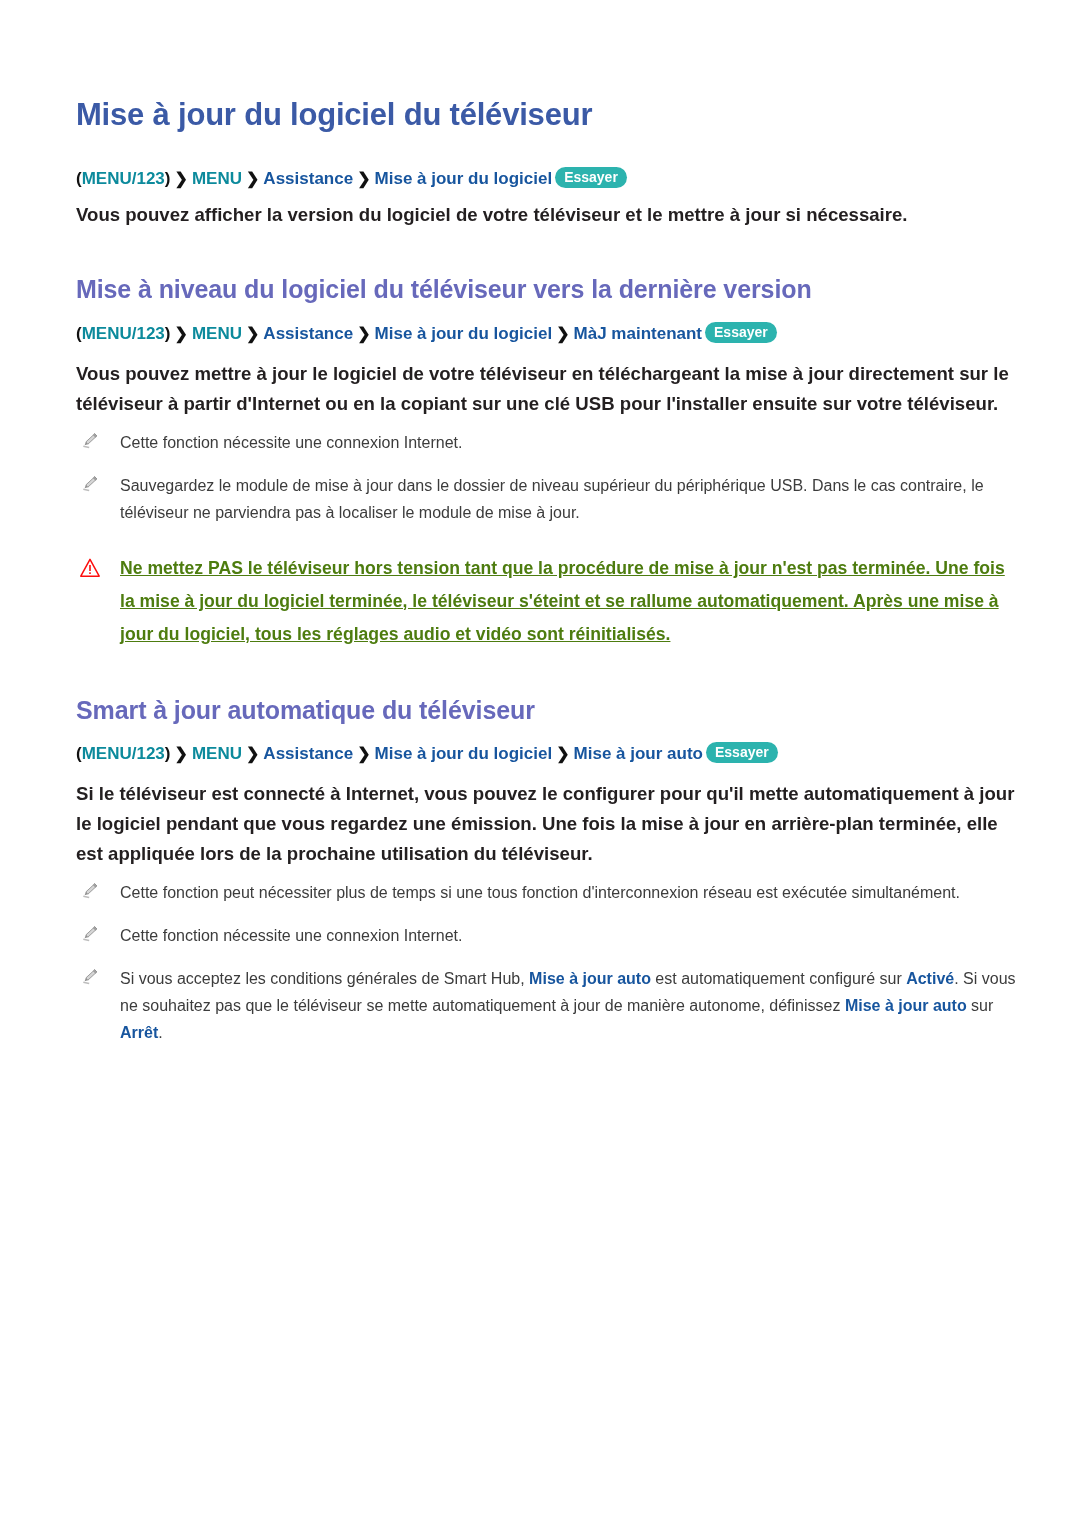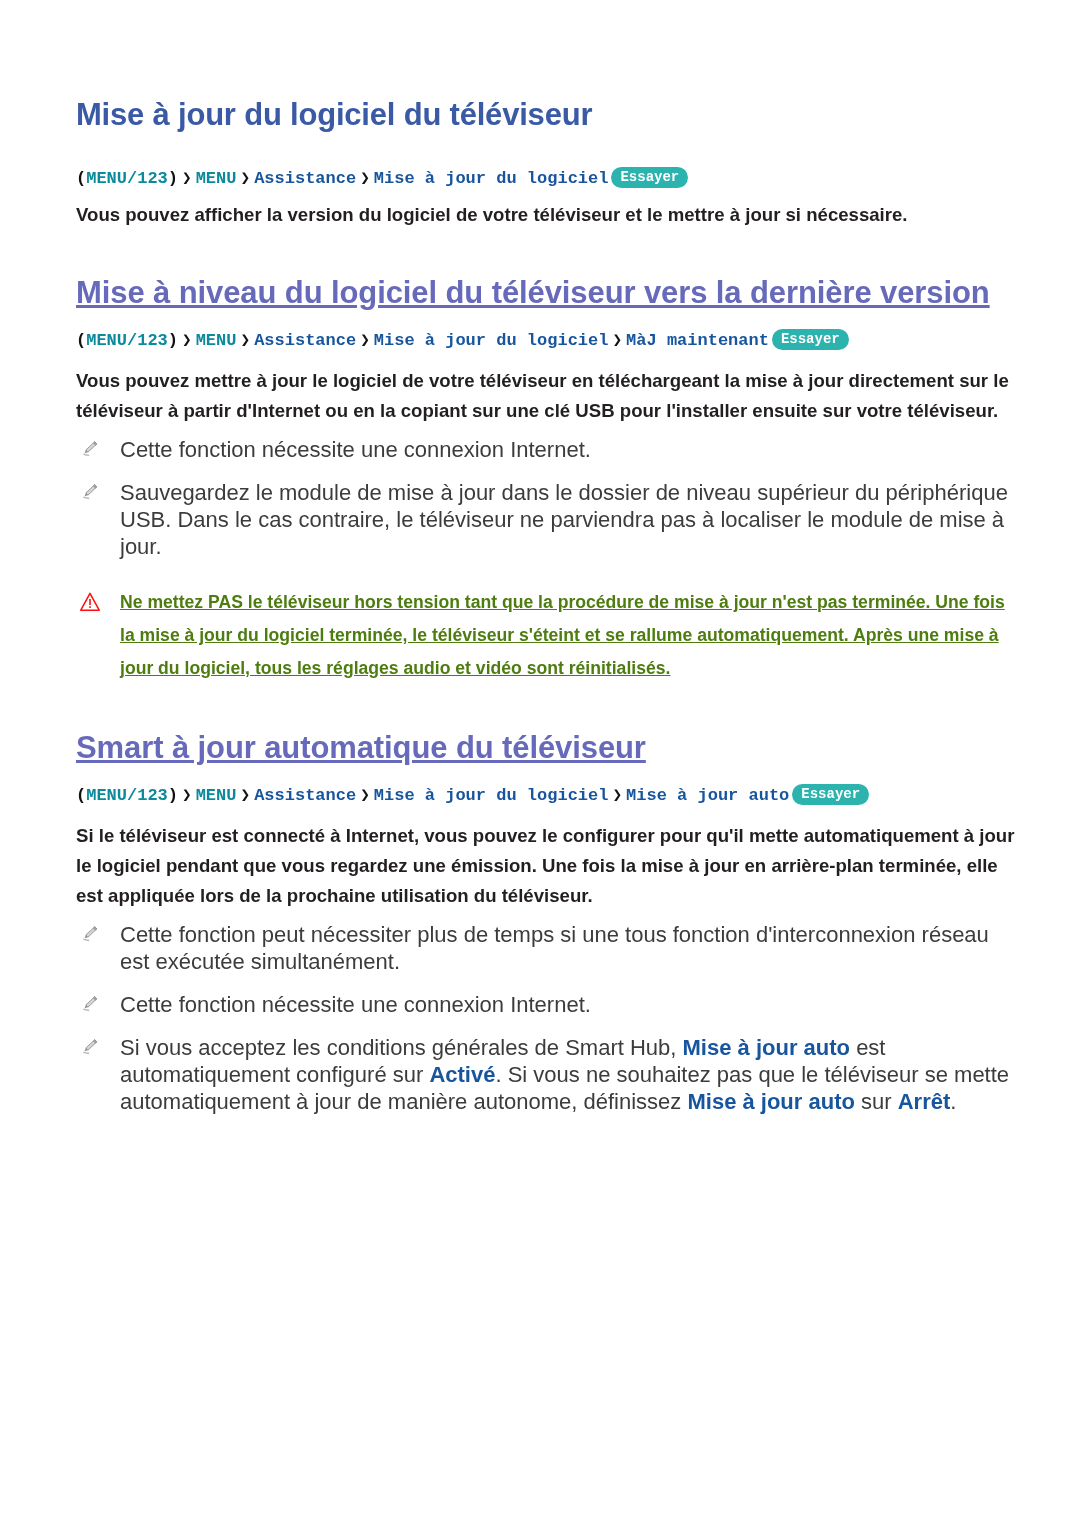--- a/index.html
+++ b/index.html
@@ -25,39 +25,37 @@
   
   h1.doc-title {
     font-size: 31px;
     font-weight: bold;
     color: #3b5aa6;
     margin: 12px 0 0 0;
     letter-spacing: -0.2px;
     line-height: 1.2;
   }
   h2.section-title {
-    font-size: 31px;
+    font-size: 25px;
     font-weight: bold;
     color: #6769bb;
     margin: 0;
     line-height: 1.25;
     letter-spacing: -0.1px;
-    text-decoration: underline;
   }
   h2.section-title.violet-a { color: #6769bb; }
 
   
   .breadcrumb {
     font-size: 17px;
     font-weight: bold;
     color: #101010;
     line-height: 1.3;
     margin: 0;
     white-space: nowrap;
-    font-family: Liberation Mono, monospace;
   }
   .bc-paren { color: #111111; font-weight: bold; }
   .bc-teal  { color: #0c8a9c; font-weight: bold; }
   .bc-blue  { color: #17559e; font-weight: bold; }
   .bc-sep   {
     color: #111111;
     font-weight: bold;
     font-size: 16px;
     padding: 0 4px;
   }
@@ -81,21 +79,21 @@
     color: #231f20;
     margin: 0;
     font-weight: bold;
   }
 
   
   .note {
     position: relative;
     padding-left: 44px;
     margin: 0;
-    font-size: 22px;
+    font-size: 16px;
     line-height: 27px;
     color: #3c3c3c;
   }
   .pencil-icon {
     position: absolute;
     left: 6px;
     top: 2px;
     width: 20px;
     height: 20px;
     display: block;

